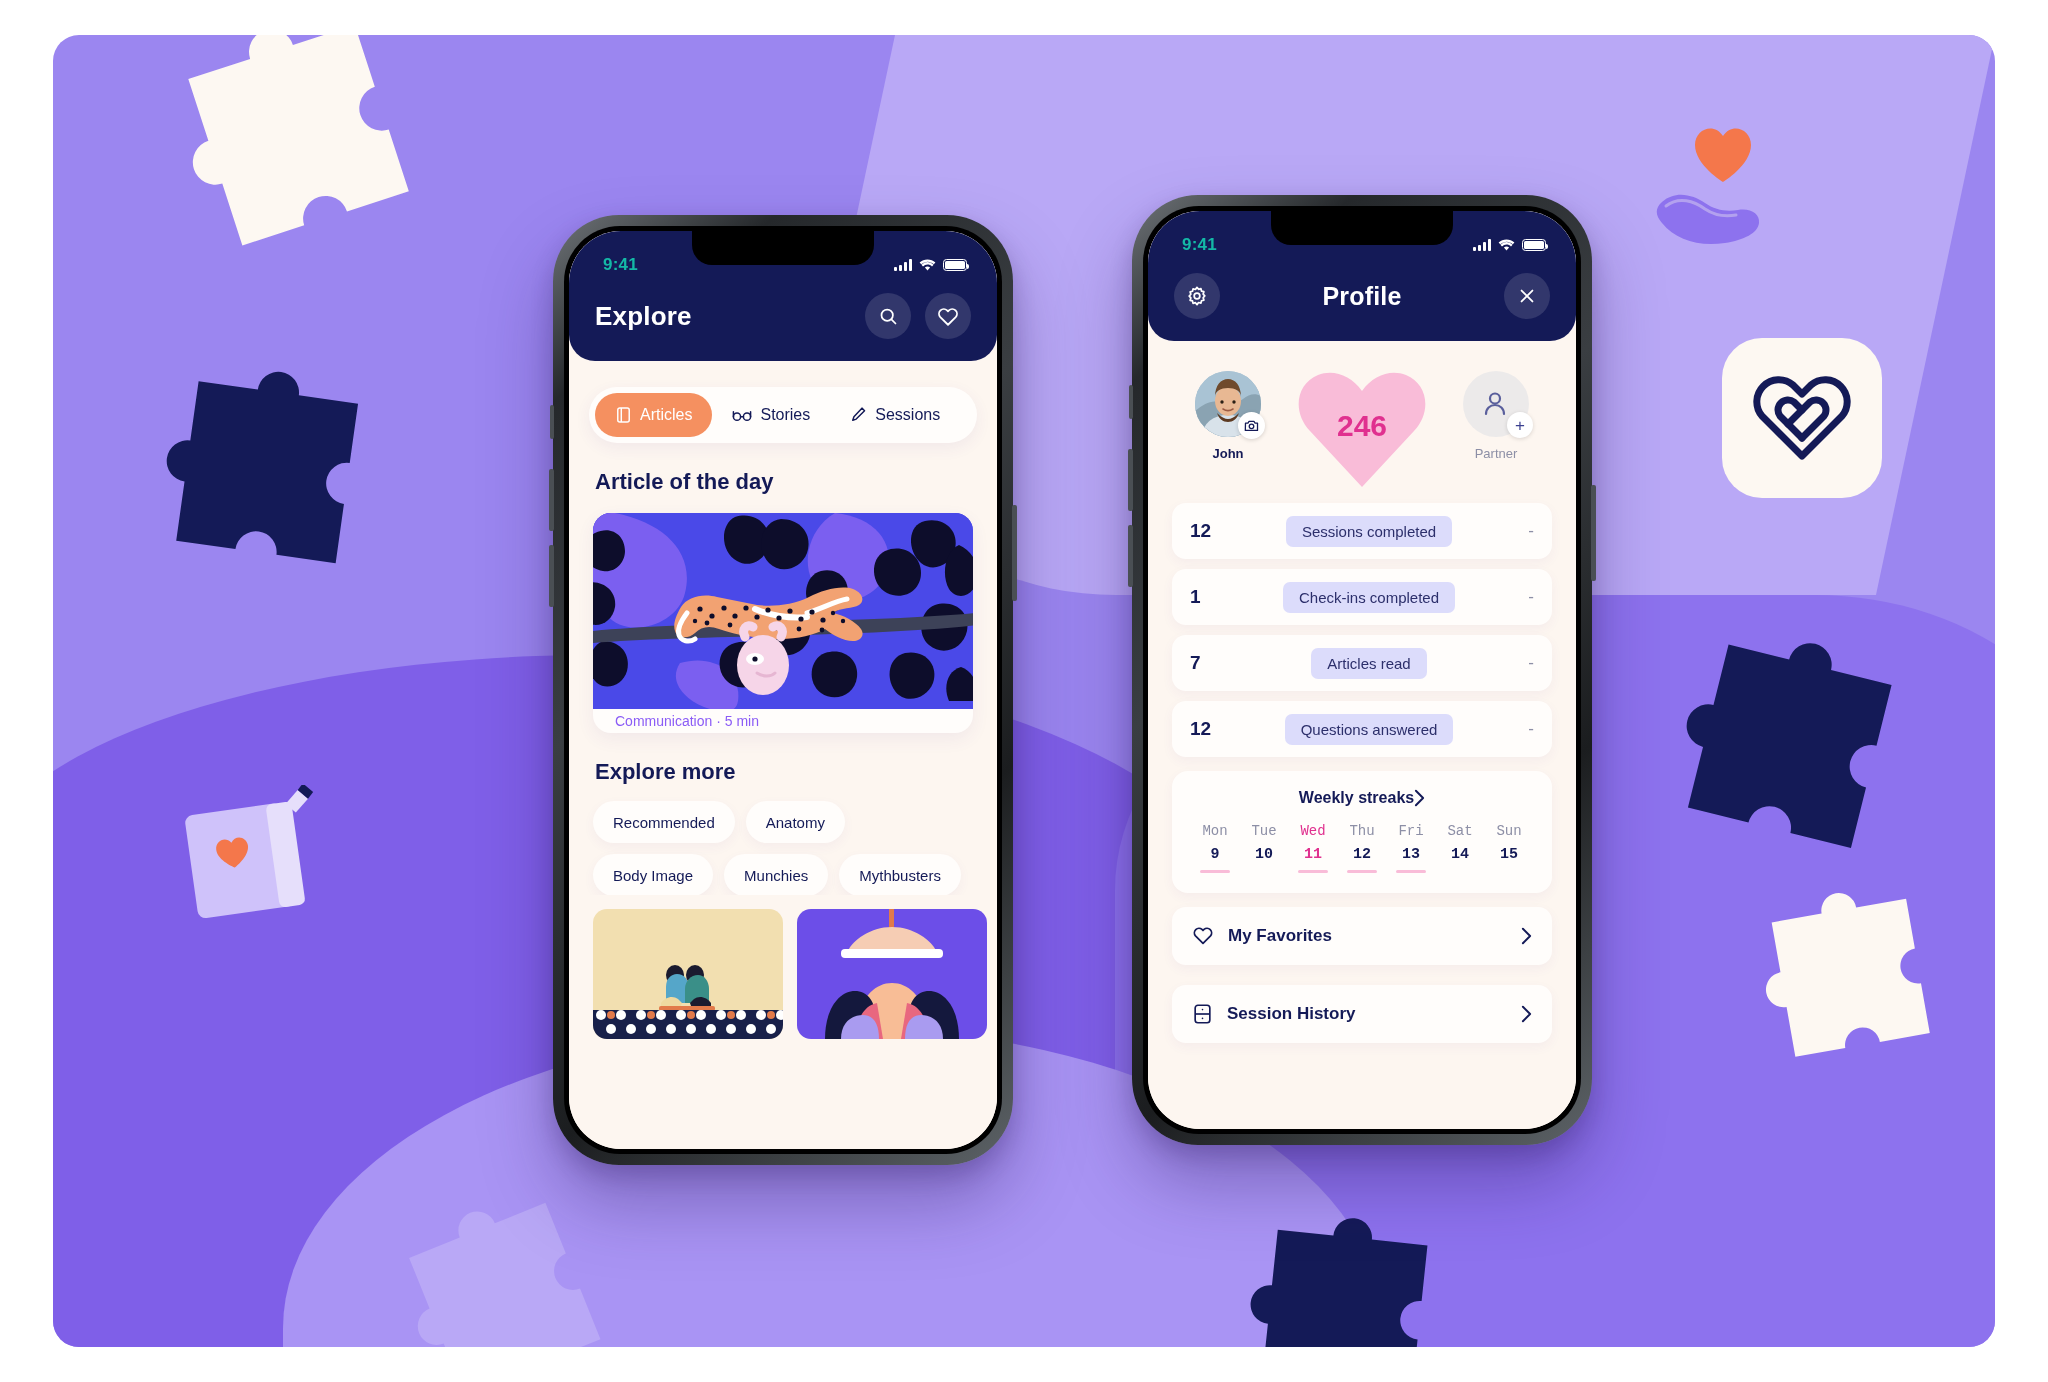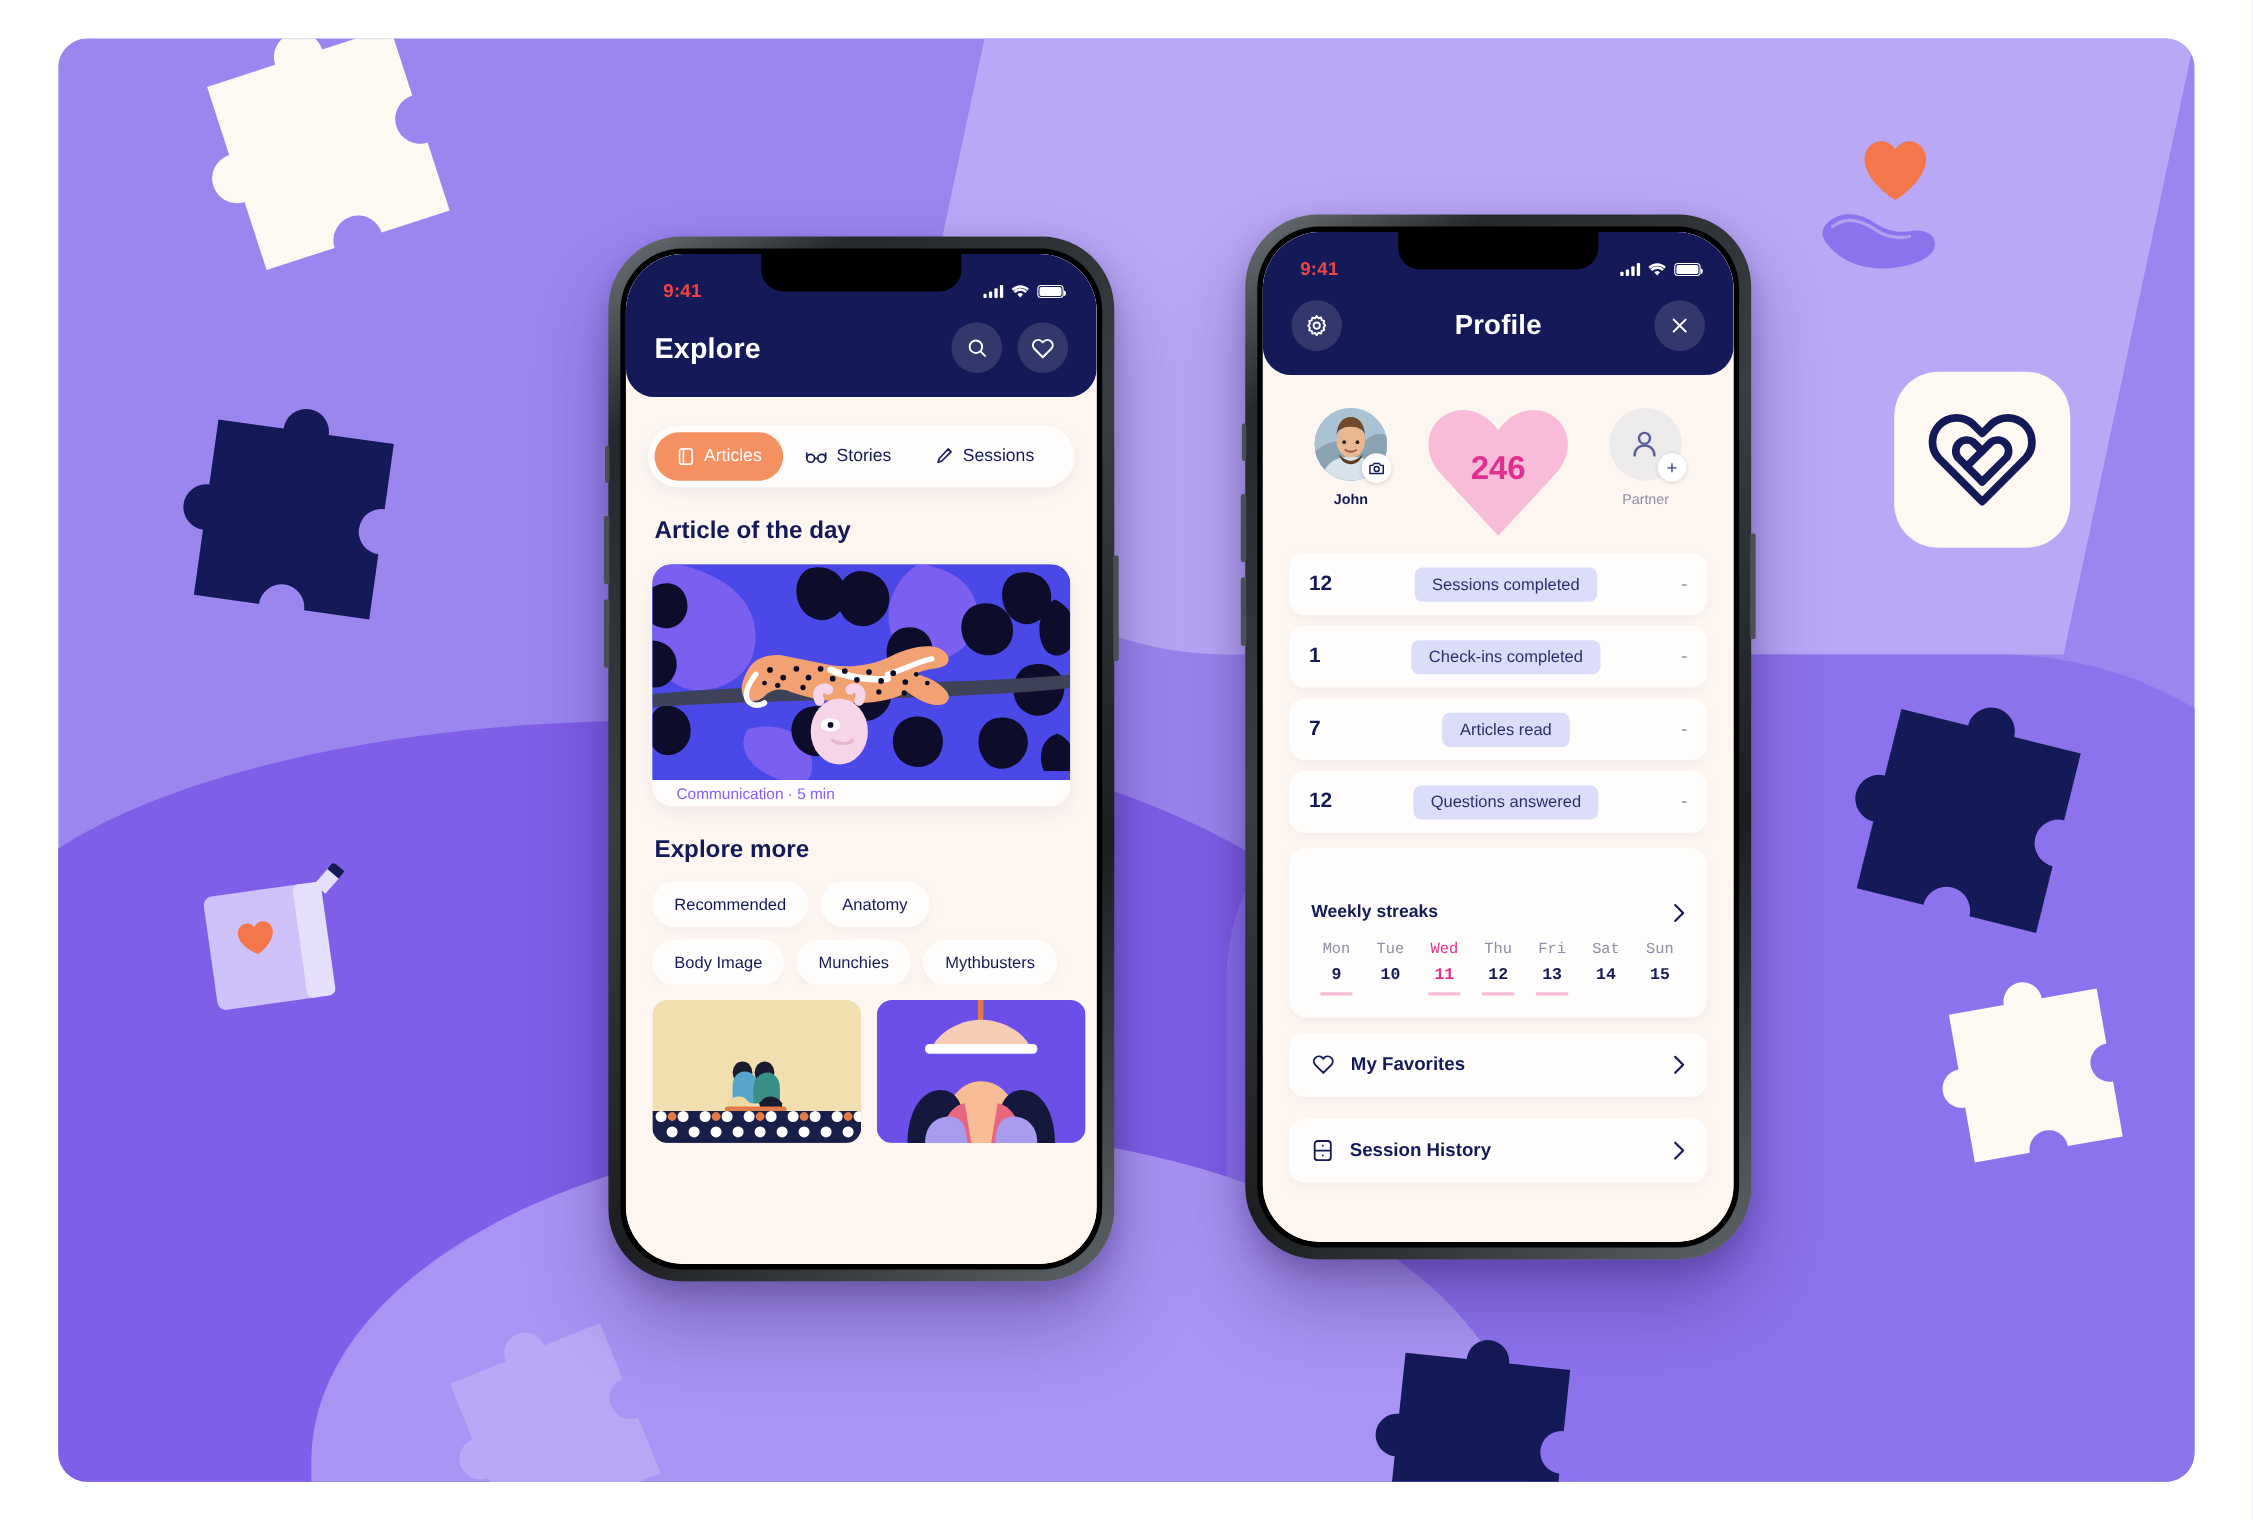--- a/index.html
+++ b/index.html
@@ -88,21 +88,21 @@
   .side-btn { position:absolute; background:#4a4f54; border-radius:2px; }
 
   #phone-left  { left:500px; top:180px; }
   #phone-right { left:1079px; top:160px; }
 
   
   .status {
     position:absolute; top:0; left:0; right:0; height:54px; z-index:30;
     display:flex; align-items:center; justify-content:space-between;
     padding:14px 30px 0 34px;
-    color:#ef4444; font-size:17px; font-weight:bold; letter-spacing:.2px;
+    color:#14b8a6; font-size:17px; font-weight:bold; letter-spacing:.2px;
   }
   .status .right { display:flex; align-items:center; gap:7px; }
   .bars { display:flex; align-items:flex-end; gap:2px; height:12px; }
   .bars i { width:3px; background:#fff; border-radius:1px; display:block; }
   .bars i:nth-child(1){height:4px}.bars i:nth-child(2){height:6px}
   .bars i:nth-child(3){height:9px}.bars i:nth-child(4){height:12px}
   .batt { width:24px; height:12px; border:1.6px solid #fff; border-radius:3.5px; position:relative; }
   .batt::after{content:"";position:absolute;left:1.4px;top:1.4px;bottom:1.4px;right:1.4px;background:#fff;border-radius:1.6px;}
   .batt::before{content:"";position:absolute;right:-3.4px;top:3.5px;width:2px;height:5px;background:#fff;border-radius:0 2px 2px 0;}
 
@@ -209,21 +209,21 @@
   .stat-pill span {
     background:#dcdcfb; border-radius:7px; padding:7px 16px;
     font-size:15px; color:#2c2f6b; white-space:nowrap;
   }
   .stat-dash { width:40px; text-align:right; color:#8d8fa6; font-size:17px; }
 
   .panel {
     margin:14px 24px 0 24px; background:#fffdfb; border-radius:16px; padding:18px 20px 20px 20px;
     box-shadow:0 4px 12px rgba(90,60,150,.05);
   }
-  .panel-head { display:flex; align-items:center; justify-content:space-between;margin-top:32px; }
+  .panel-head { display:flex; align-items:center; justify-content:center; }
   .panel-title { font-size:16px; font-weight:bold; color:#141a57; }
   .week { display:flex; justify-content:space-between; margin-top:16px; }
   .day { display:flex; flex-direction:column; align-items:center; gap:7px; width:46px;font-family:Liberation Mono, monospace; }
   .day .dow { font-size:14px; color:#8d8fa6; }
   .day .dom { font-size:15px; font-weight:bold; color:#141a57; }
   .day .ul { width:30px; height:2.5px; border-radius:2px; background:transparent; }
   .day.streak .ul { background:#f9bcd8; }
   .day.today .dow, .day.today .dom { color:#e0308f; }
 
   .menu-row {

